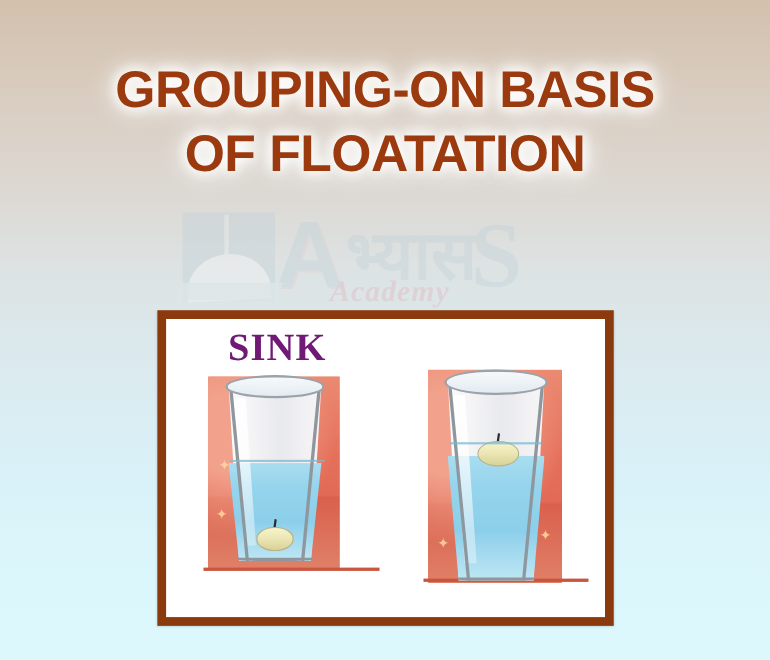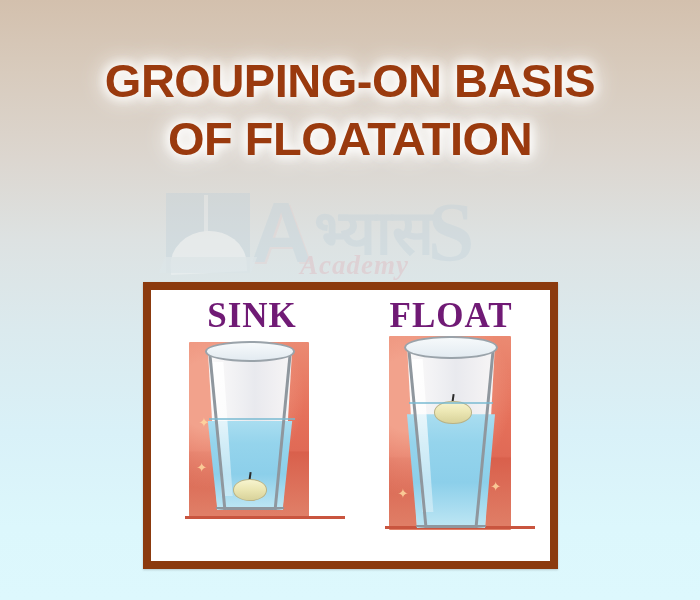--- a/index.html
+++ b/index.html
@@ -275,21 +275,20 @@
           </div>
           <div class="glass-edge-l"></div>
           <div class="glass-edge-r"></div>
           <div class="glass-base"></div>
           <div class="rim"></div>
         </div>
         <div class="water-line" style="left:52px;right:52px"></div>
       </div>
 
       <div class="case float">
-        <div class="case-label">FLOAT</div>
         <div class="backdrop">
           <span class="sparkle" style="left:7%;top:78%">✦</span>
           <span class="sparkle" style="right:8%;top:74%">✦</span>
         </div>
         <div class="table-line"></div>
         <div class="glass">
           <div class="glass-body"></div>
           <div class="water"></div>
           <div class="glass-hl"></div>
           <div class="candle">

